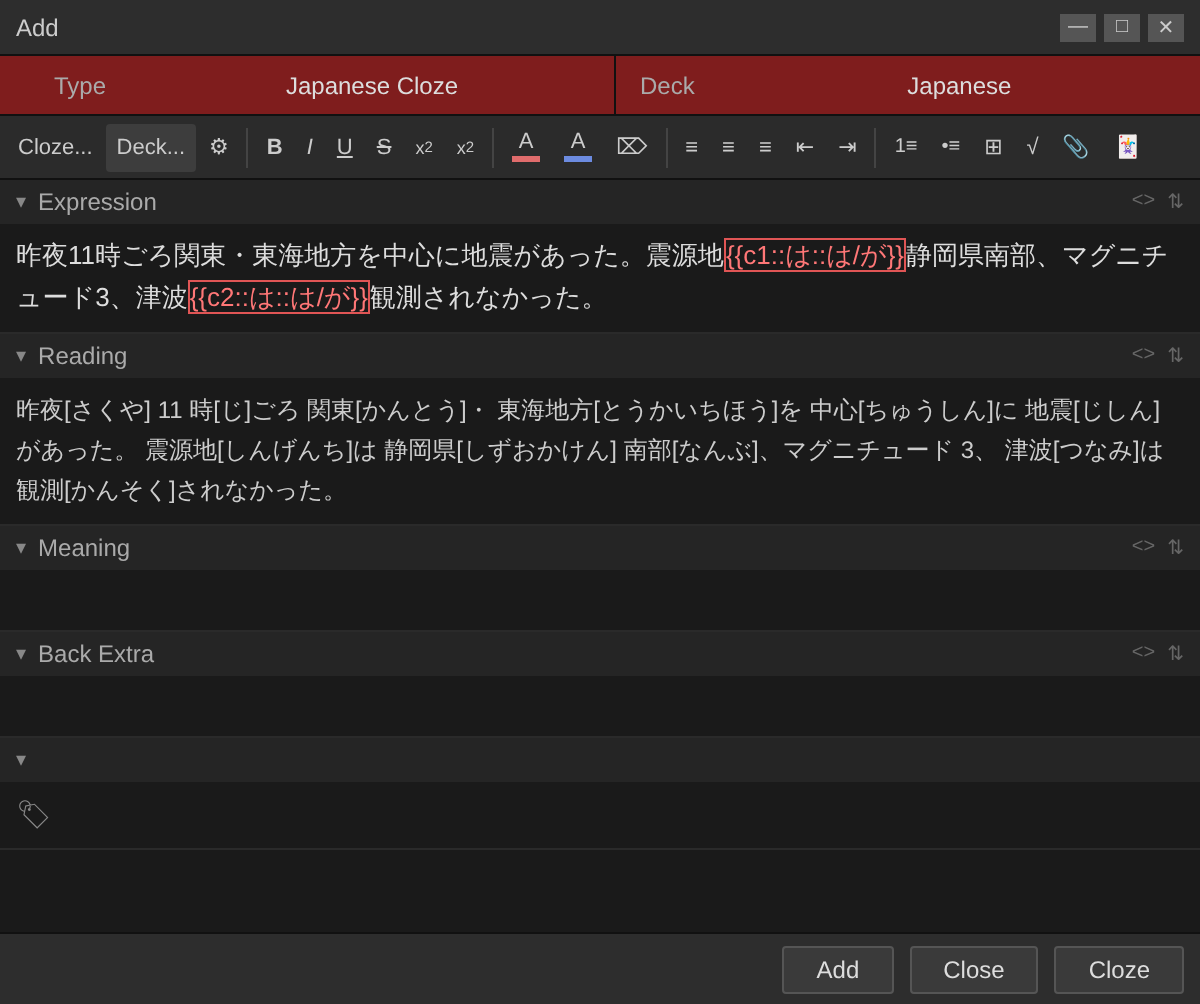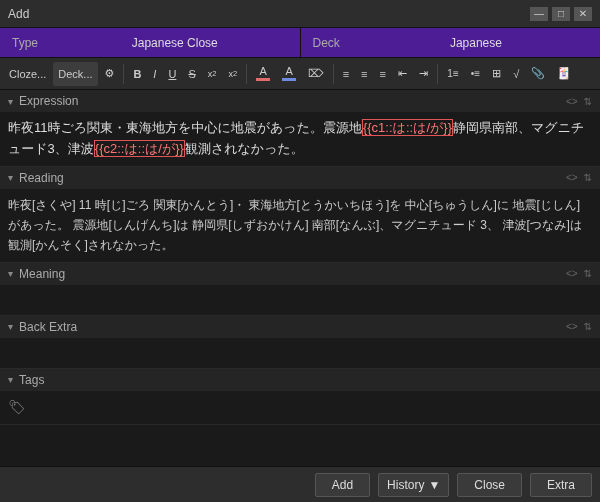--- a/index.html
+++ b/index.html
@@ -35,25 +35,26 @@
       background: #555;
       border: none;
       color: #ccc;
       font-size: 10px;
       cursor: pointer;
       display: flex;
       align-items: center;
       justify-content: center;
     }
     .top-bar {
-      background: #4c1d95;
+      background: #7f1d1d;
       height: 30px;
       display: flex;
       align-items: flex-start;
       border-bottom: 1px solid #111;
+      padding-left: 15px;
     }
     .top-section {
       display: flex;
       align-items: center;
       flex: 1;
       height: 100%;
     }
     .top-label {
       color: #aaa;
       padding: 0 12px;
@@ -219,21 +220,21 @@
   <div class="titlebar-controls">
     <button class="titlebar-btn">—</button>
     <button class="titlebar-btn">□</button>
     <button class="titlebar-btn">✕</button>
   </div>
 </div>
 
 <div class="top-bar">
   <div class="top-section">
     <span class="top-label">Type</span>
-    <span class="top-value">Japanese Close</span>
+    <span class="top-value">Japanese Cloze</span>
   </div>
   <div class="top-divider"></div>
   <div class="top-section">
     <span class="top-label">Deck</span>
     <span class="top-value">Japanese</span>
   </div>
 </div>
 
 <div class="toolbar">
   <button class="toolbar-btn">Cloze...</button>
@@ -351,31 +352,26 @@
         <span>&lt;&gt;</span>
         <span>⇅</span>
       </div>
     </div>
     <div class="field-content" style="min-height:30px;"></div>
   </div>
 
   <div class="field-section">
     <div class="field-header">
       <span class="field-header-arrow">▾</span>
-      <span class="field-header-name">Tags</span>
     </div>
     <div class="field-content" style="min-height:30px;">
       <span class="tag-icon">🏷</span>
     </div>
   </div>
 
 </div>
 
 <div class="bottom-bar">
   <div class="spacer"></div>
   <button class="bottom-btn">Add</button>
-  <div class="history-btn">
-    <span>History</span>
-    <span>▼</span>
-  </div>
   <button class="bottom-btn">Close</button>
-  <button class="bottom-btn">Extra</button>
+  <button class="bottom-btn">Cloze</button>
 </div>
 
 </body></html>

